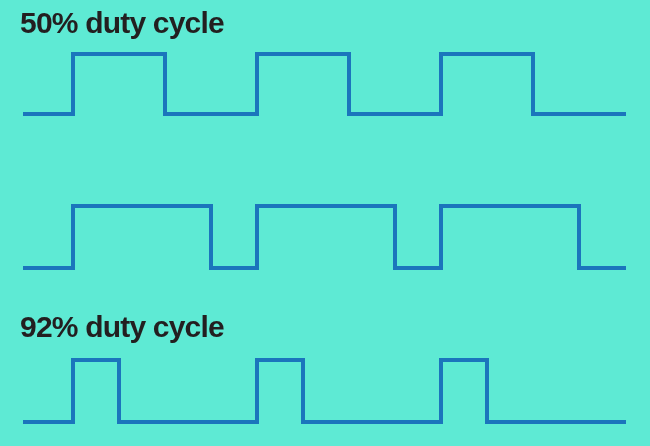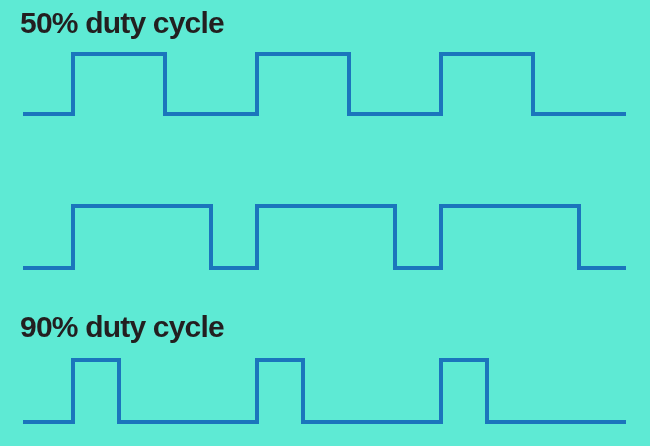--- a/index.html
+++ b/index.html
@@ -39,21 +39,21 @@
   }
 </style>
 </head>
 <body>
 
 <div class="figure" style="background: #5eead4;">
 
   <div class="panel-title" style="top: 6px; color: rgb(35, 31, 32);">50% duty cycle</div>
 
 
-  <div class="panel-title" style="top: 310px; color: rgb(35, 31, 32);">90% duty cycle</div>
+  <div class="panel-title" style="top: 310px; color: rgb(35, 31, 32);">92% duty cycle</div>
 
   <svg class="waveforms-svg" width="650" height="446" viewBox="0 0 650 446" aria-hidden="true">
     <path d="M 23 114 H 73 V 54 H 165 V 114 H 257 V 54 H 349 V 114 H 441 V 54 H 533 V 114 H 626" stroke="#1b75bc"></path>
     <path d="M 23 268 H 73 V 206 H 211 V 268 H 257 V 206 H 395 V 268 H 441 V 206 H 579 V 268 H 626" stroke="#1b75bc"></path>
     <path d="M 23 422 H 73 V 360 H 119 V 422 H 257 V 360 H 303 V 422 H 441 V 360 H 487 V 422 H 626" stroke="#1b75bc"></path>
   </svg>
 
 </div>
 
 </body></html>

